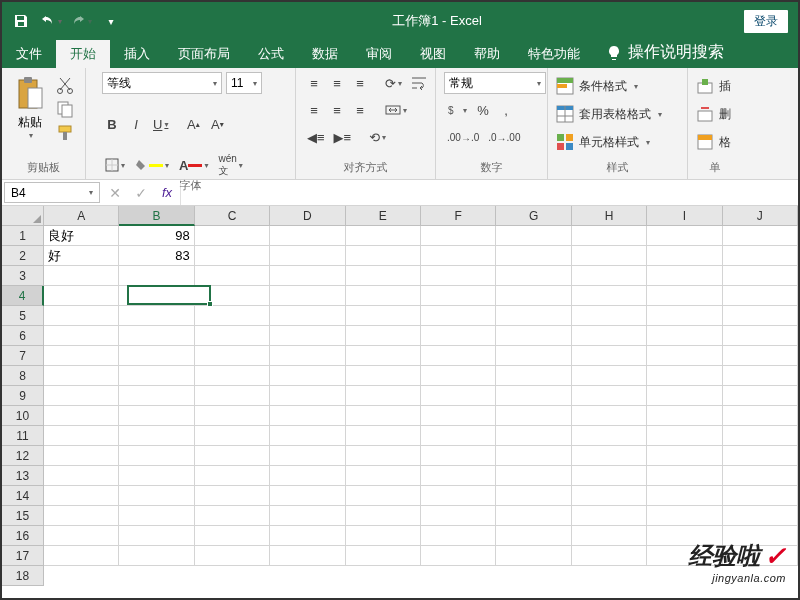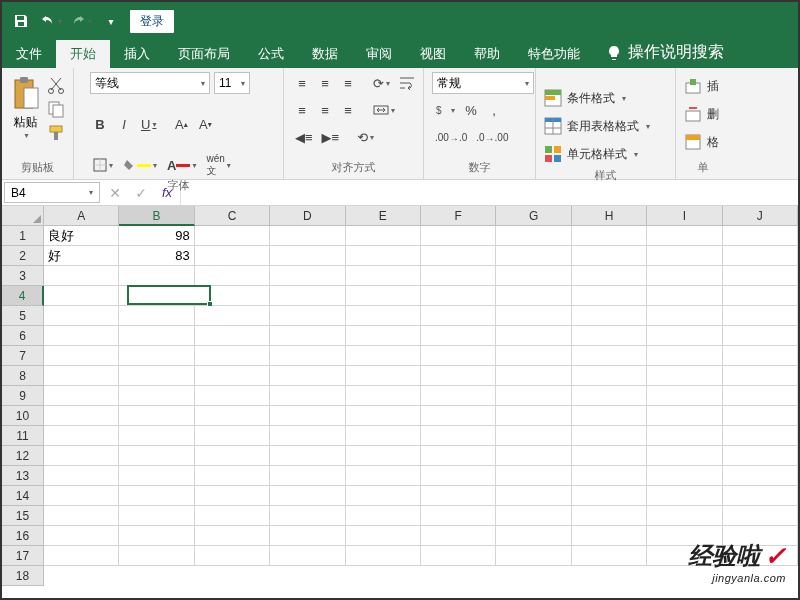--- a/index.html
+++ b/index.html
@@ -47,21 +47,21 @@
 
 
 .align-stack { display:flex; flex-direction:column; gap:5px; }
 .align-row { display:flex; align-items:center; gap:3px; }
 
 
 .num-stack { display:flex; flex-direction:column; gap:5px; }
 .num-combo { width:102px; height:22px; border:1px solid #c0c0c0; background:#fff; font-size:12px; display:flex; align-items:center; padding:0 4px; justify-content:space-between; }
 
 
-.styles-stack { display:flex; flex-direction:column; gap:4px; margin-top:14px; }
+.styles-stack { display:flex; flex-direction:column; gap:4px; margin-top:2px; }
 .style-btn { display:flex; align-items:center; gap:5px; font-size:12px; color:#333; height:24px; }
 .style-ico { width:18px; height:18px; }
 
 
 .cells-stack { display:flex; flex-direction:column; gap:4px; margin-top:2px; }
 
 
 .fbar-row { height:26px; border-bottom:1px solid #d4d4d4; display:flex; align-items:stretch; background:#fff; }
 .name-box { width:96px; border:1px solid #c0c0c0; margin:2px; display:flex; align-items:center; padding:0 6px; font-size:12px; justify-content:space-between; background:#fff; }
 .fx-btns { display:flex; align-items:center; }
@@ -109,20 +109,21 @@
         <span class="dd-caret">▾</span>
       </div>
     <div class="qat-btn" style="opacity:.5">
         <svg width="16" height="16" viewBox="0 0 16 16">
           <path fill="#fff" d="M10 3l4 3-4 3V7c-3 0-5 1-6 4 0-5 3-7 6-7V3z"></path>
         </svg>
         <span class="dd-caret">▾</span>
       </div>
     <div class="qat-btn" style="font-size:10px">▾</div>
   </div>
+  <div class="title-center">工作簿1 - Excel</div>
   <div class="login-btn">登录</div>
 </div>
 
 <div class="tabbar">
   <div class="tab">文件</div>
   <div class="tab active">开始</div>
   <div class="tab">插入</div>
   <div class="tab">页面布局</div>
   <div class="tab">公式</div>
   <div class="tab">数据</div>
@@ -133,21 +134,21 @@
   <div class="tell-me">
     <svg class="bulb" viewBox="0 0 16 16">
         <path fill="#fff" d="M8 1a5 5 0 00-3 9v2h6v-2a5 5 0 00-3-9zM6 14h4v1H6z"></path>
       </svg>
     <span>操作说明搜索</span>
   </div>
 </div>
 
 <div class="ribbon">
 
-  <div class="group" style="width:72px">
+  <div class="group" style="width:84px">
     <div class="group-body">
       <div class="clip-paste">
         <svg class="paste-icon" viewBox="0 0 30 36">
             <rect x="4" y="4" width="18" height="28" fill="#d9a441" stroke="#8a6a2a"></rect>
             <rect x="9" y="1" width="8" height="6" rx="1" fill="#888"></rect>
             <rect x="13" y="12" width="14" height="20" fill="#fff" stroke="#888"></rect>
           </svg>
         <div class="paste-label">粘贴</div>
         <span class="dd-caret">▾</span>
       </div>

